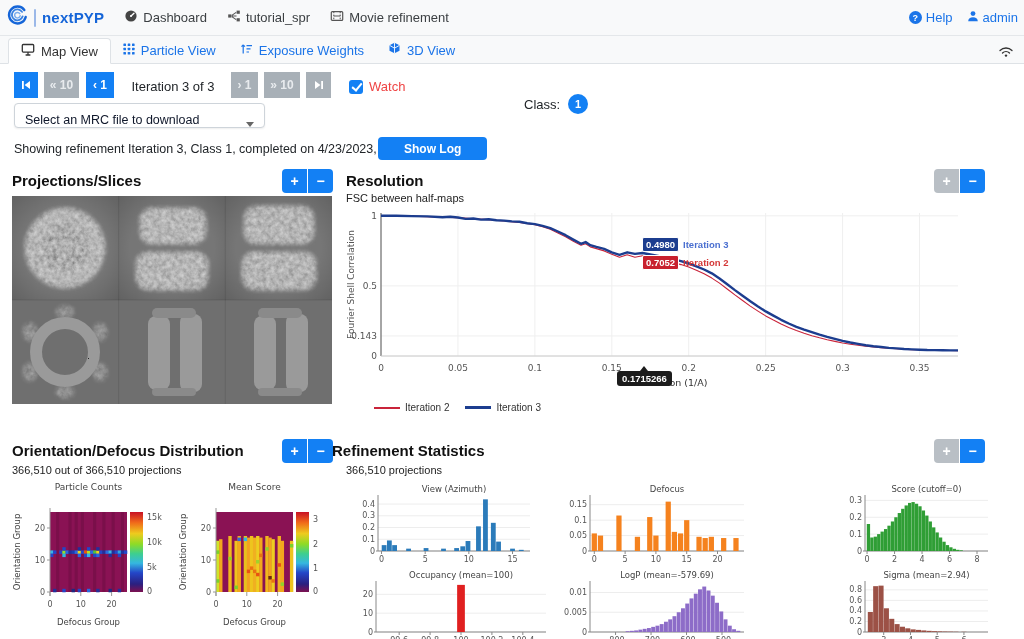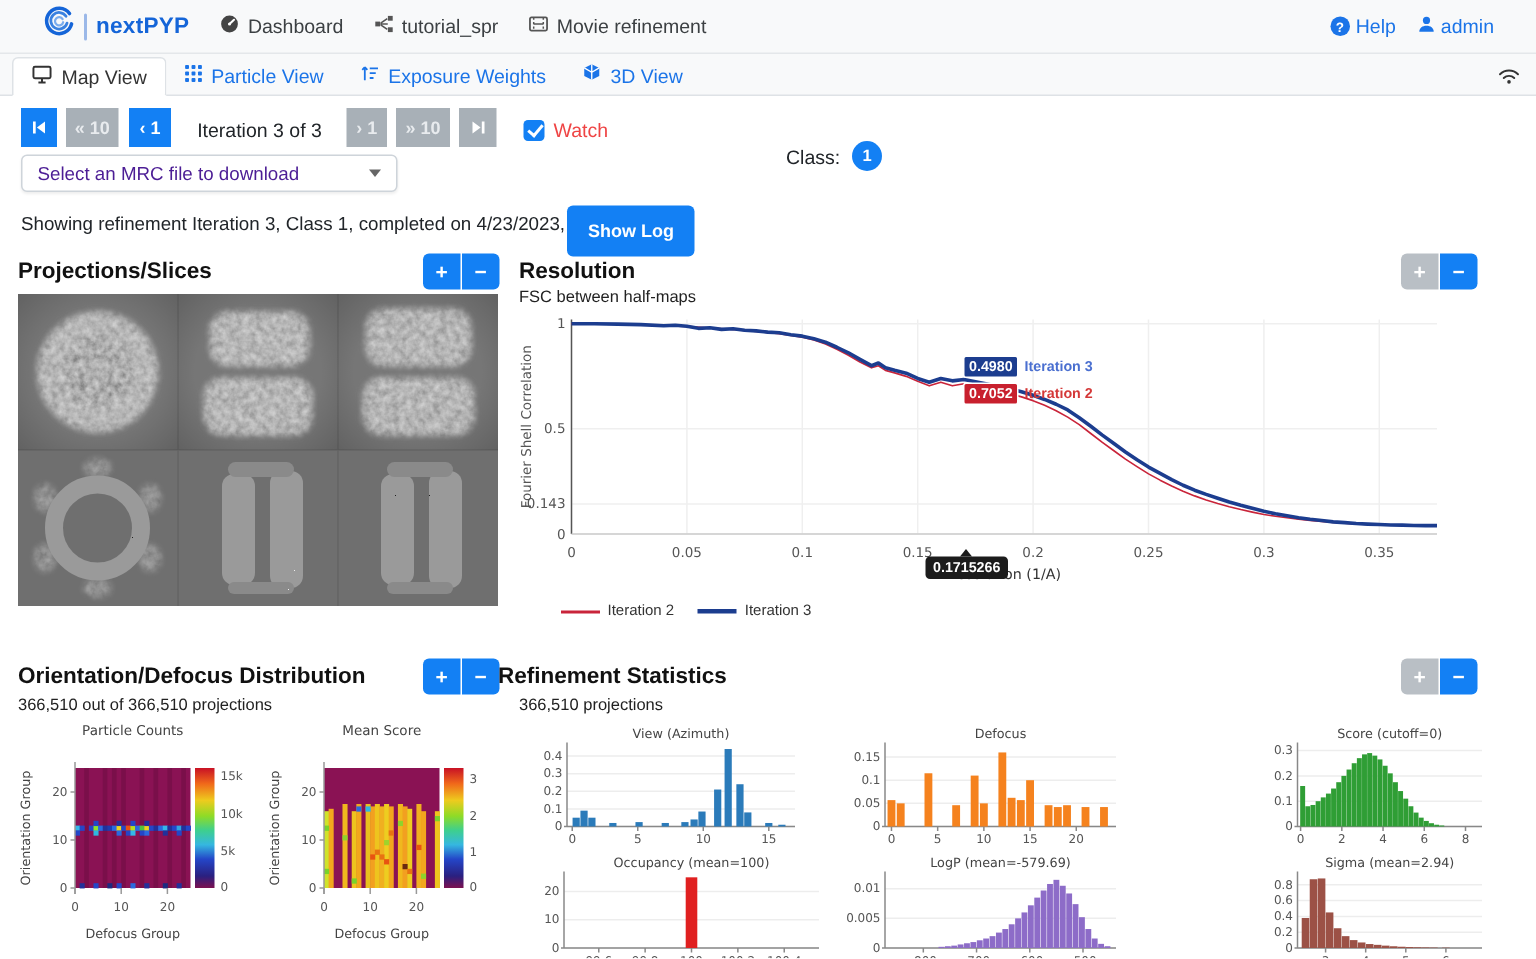--- a/index.html
+++ b/index.html
@@ -1,21 +1,21 @@
 <!DOCTYPE html>
 <html><head>
 <meta charset="utf-8">
 <style>
   * { margin:0; padding:0; box-sizing:border-box; }
   body { font-family:"Liberation Sans", sans-serif; background:#fff; }
   .app { position:relative; width:1024px; height:639px; overflow:hidden; background:#fff; }
 
   
   .navbar { position:absolute; left:0; top:0; width:1024px; height:36px; background:#f8f9fa;
-            border-bottom:1px solid #e4e7ea; display:flex; align-items:center; padding:0 28px; }
+            border-bottom:1px solid #e4e7ea; display:flex; align-items:center; padding:0 6px; }
   .brand { display:flex; align-items:center; gap:6px; cursor:pointer; }
   .brand-sep { width:2px; height:18px; background:#9bb8e8; border-radius:1px; }
   .brand-text { color:#1565d8; font-weight:bold; font-size:15px; letter-spacing:.2px; }
   .nav-left { display:flex; align-items:center; margin-left:20px; gap:20px; }
   .nav-item { display:flex; align-items:center; gap:5px; font-size:13px; color:#3c4043; cursor:pointer; }
   .nav-right { margin-left:auto; display:flex; align-items:center; gap:14px; }
   .nav-link { display:flex; align-items:center; gap:4px; font-size:13px; color:#1b74e8; cursor:pointer; white-space:nowrap; }
   .qbadge { width:13px; height:13px; border-radius:50%; background:#1b74e8; color:#fff; font-size:9px;
             font-weight:bold; display:flex; align-items:center; justify-content:center; }
 
@@ -40,26 +40,26 @@
   .checkbox::after { content:""; position:absolute; left:4.5px; top:1.5px; width:4px; height:8px;
                      border:solid #fff; border-width:0 2px 2px 0; transform:rotate(40deg); }
   .watch-label { font-size:13px; color:#ef4444; }
   .class-wrap { position:absolute; left:524px; top:78px; display:flex; align-items:center; gap:8px;margin-top:16px; }
   .class-label { font-size:13px; color:#212529; }
   .class-badge { width:20px; height:20px; border-radius:50%; background:#1380f4; color:#fff; font-size:11px;
                  font-weight:bold; display:flex; align-items:center; justify-content:center; cursor:pointer; }
 
   .dropdown { position:absolute; left:14px; top:103px; width:251px; height:25px; background:#fff;
               border:1px solid #ced4da; border-radius:4px; box-shadow:0 1px 2px rgba(0,0,0,0.07);
-              display:flex; align-items:center; padding:0 10px; font-size:12.5px; color:#4c1d95; cursor:pointer; }
+              display:flex; align-items:flex-end; padding:0 10px; font-size:12.5px; color:#0f172a; cursor:pointer; }
   .dd-caret { margin-left:auto; width:0; height:0; border-left:4px solid transparent;
               border-right:4px solid transparent; border-top:5px solid #666; }
 
   .status-text { position:absolute; left:14px; top:142px; font-size:12.5px; color:#212529; }
-  .showlog-btn { position:absolute; left:378px; top:137px; height:34px; padding:0 14px; background:#1380f4;
+  .showlog-btn { position:absolute; left:378px; top:137px; height:23px; padding:0 26px; background:#1380f4;
                  border:none; border-radius:4px; color:#fff; font-size:12px; font-weight:bold; cursor:pointer;
                  font-family:"Liberation Sans",sans-serif; }
 
   
   .panel-title { position:absolute; font-size:15px; font-weight:bold; color:#111; }
   .panel-sub { position:absolute; font-size:11px; color:#222; }
   .zgroup { position:absolute; display:flex; gap:1px; }
   .zbtn { width:25px; height:24px; border:none; background:#1380f4; color:#fff; font-size:14px; font-weight:bold;
           cursor:pointer; display:flex; align-items:center; justify-content:center; font-family:"Liberation Sans",sans-serif; }
   .zbtn:first-child { border-radius:4px 0 0 4px; }

